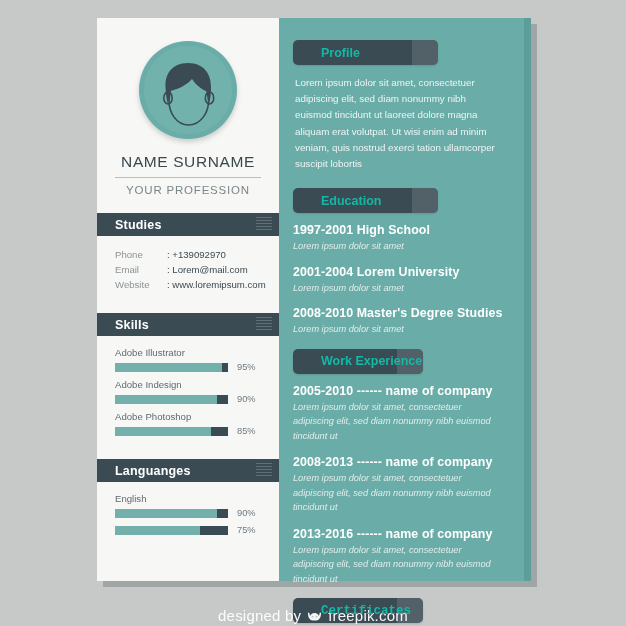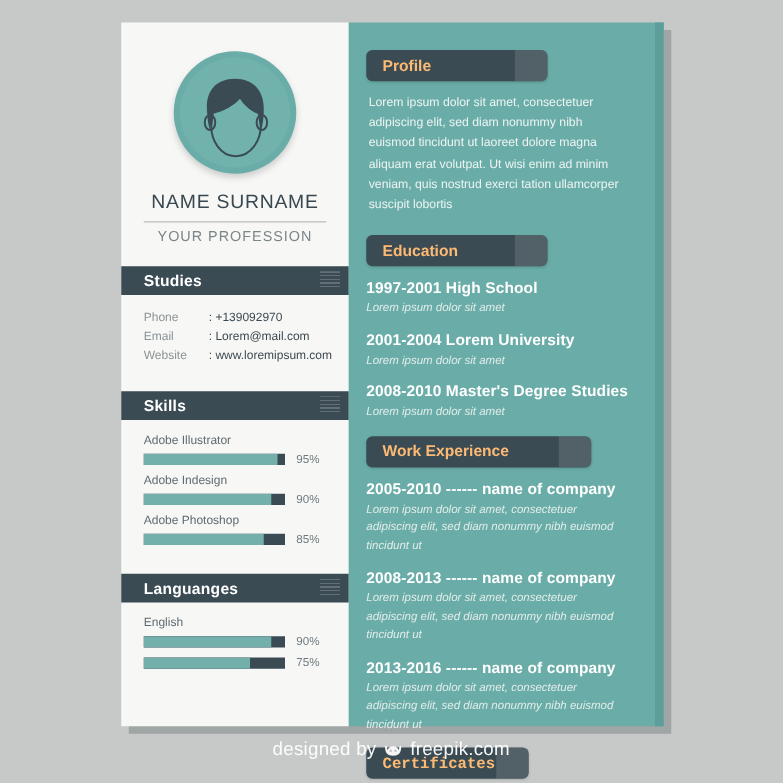--- a/index.html
+++ b/index.html
@@ -164,27 +164,27 @@
     background: #3b4b54;
     display: flex;
     align-items: center;
     position: relative;
     overflow: hidden;
     margin-bottom: 10px;
     box-shadow: 0 1px 2px rgba(40,60,60,0.18);
   }
   .right-head.w-profile  { width: 145px; }
   .right-head.w-education{ width: 145px; }
-  .right-head.w-work     { width: 180px; }
+  .right-head.w-work     { width: 130px; }
   .right-head.w-cert     { width: 130px; font-family: Liberation Mono, monospace; }
   .right-head .htext {
-    color: #fdba74;
+    color: #14b8a6;
     font-size: 12.5px;
     font-weight: bold;
-    padding-left: 13px;
+    padding-left: 28px;
     position: relative;
     z-index: 2;
   }
   .right-head .tab {
     position: absolute;
     right: 0; top: 0; bottom: 0;
     width: 26px;
     background: rgba(255,255,255,0.12);
     border-radius: 0 5px 5px 0;
   }
@@ -210,21 +210,21 @@
     font-style: italic;
     line-height: 14.5px;
   }
   .entry.work { margin-bottom: 12px; }
 
   
   #footer {
     position: absolute;
     left: 0;
     right: 0;
-    top: 591px;
+    top: 607px;
     text-align: center;
     color: #ffffff;
     font-size: 15px;
     letter-spacing: 0.2px;
     opacity: 0.95;
   }
   #footer .fp { display: inline-flex; align-items: center; gap: 5px; }
   #footer svg { display: block; }
 </style>
 </head>

